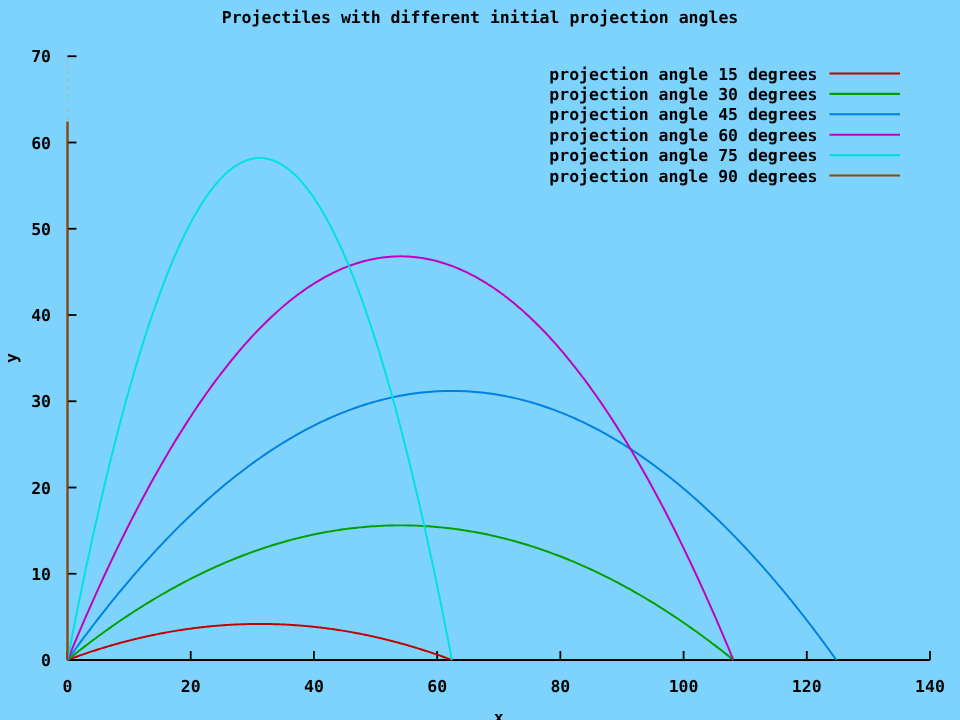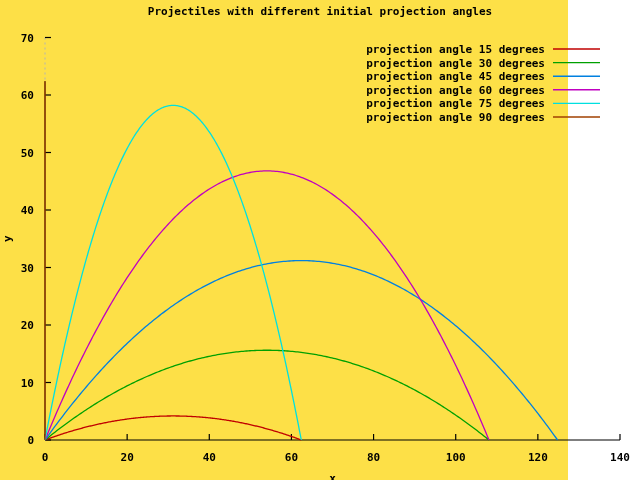--- a/index.html
+++ b/index.html
@@ -10,23 +10,23 @@
   }
   body {
     width: 640px;
     height: 480px;
     overflow: hidden;
     font-family: "DejaVu Sans Mono", "Liberation Mono", monospace;
     color: #000000;
   }
   #plot-root {
     position: relative;
-    width: 568px;
+    width: 640px;
     height: 480px;
-    background: #fde047;
+    background: #7dd3fc;
   }
   #chart-title {
     position: absolute;
     left: 0;
     top: 5px;
     width: 640px;
     text-align: center;
     font-size: 11px;
     font-weight: bold;
     letter-spacing: 0px;

